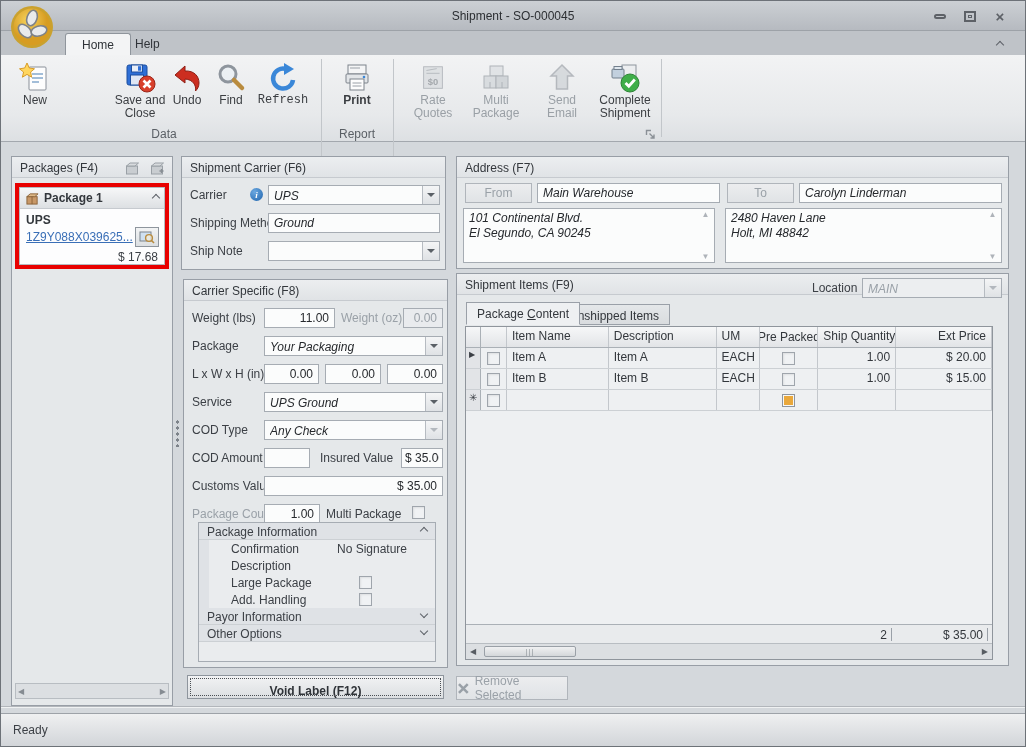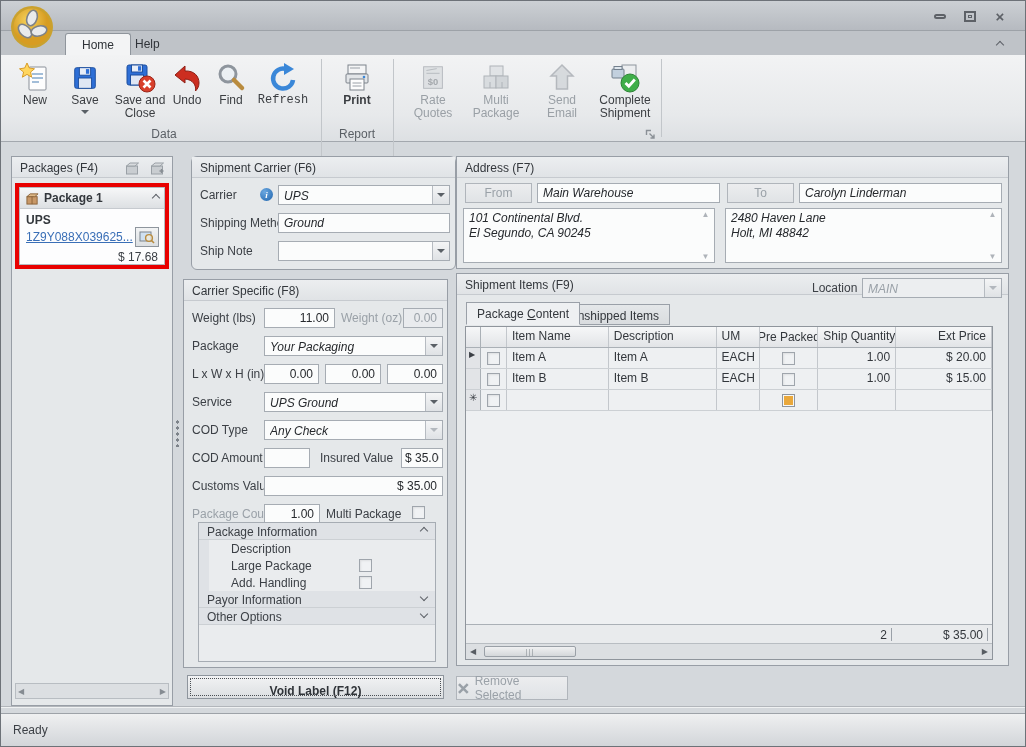--- a/index.html
+++ b/index.html
@@ -66,21 +66,21 @@
   #pkg-carrier{position:absolute;left:6px;top:25px;font-weight:bold;}
   #pkg-track{position:absolute;left:6px;top:42px;color:#3a6fb7;text-decoration:underline;white-space:nowrap;}
   #pkg-track-btn{position:absolute;right:5px;top:39px;width:24px;height:20px;}
   #pkg-amount{position:absolute;right:6px;top:62px;color:#3c4046;}
   #pkg-hscroll{position:absolute;left:3px;bottom:6px;right:3px;height:16px;background:#dcdfe2;border:1px solid #b8bdc2;display:flex;justify-content:space-between;align-items:center;padding:0 2px;color:#868c92;font-size:8px;}
 
   
   #splitter{position:absolute;left:174px;top:418px;width:5px;height:28px;background-image:radial-gradient(#7d838a 35%,transparent 40%);background-size:5px 6px;}
 
   
-  #carrier-grp{left:190px;top:155px;width:265px;height:114px;border-radius:6px;}
+  #carrier-grp{left:180px;top:155px;width:265px;height:114px;}
   #cs-grp{left:182px;top:278px;width:265px;height:389px;}
   .mid-lbl{left:8px;}
   #info-ic{position:absolute;left:68px;top:31px;width:13px;height:13px;border-radius:50%;background:radial-gradient(circle at 35% 30%,#6aa7e0,#1f64ad);color:#fff;font-size:9px;font-weight:bold;font-style:italic;display:flex;align-items:center;justify-content:center;font-family:"Liberation Serif",serif;}
 
   
   #pkginfo{position:absolute;left:14px;top:242px;width:238px;height:140px;background:#eaecee;border:1px solid #a6acb3;}
   .acc-hd{position:relative;height:17px;background:#dfe2e6;border-bottom:1px solid #ccd0d4;padding:2px 6px 0 8px;color:#3c4046;}
   .acc-hd .ach{position:absolute;right:8px;top:5px;}
   .acc-row{position:relative;height:17px;padding:2px 0 0 22px;color:#3c4046;border-left:10px solid #dfe2e6;}
   .acc-row .acc-val{position:absolute;left:128px;top:2px;}
@@ -124,20 +124,21 @@
   #content-groove{position:absolute;left:0;right:0;top:705px;height:2px;border-top:1px solid #b2b6bb;border-bottom:1px solid #eff1f2;}
   #statusbar{position:absolute;left:0;bottom:0;width:100%;height:33px;background:linear-gradient(#eff0f1,#d2d5d9);border-top:1px solid #9da2a8;padding:9px 0 0 12px;color:#3c4046;}
   svg{display:block;}
 </style>
 </head>
 <body>
 
 <div id="window">
 
   <div id="titlebar">
+    <div id="title">Shipment - SO-000045</div>
     <div class="winbtn" id="btn-min">
         <span class="bar"></span>
       </div>
     <div class="winbtn" id="btn-max">
         <span class="sq">
           <span class="sq2"></span>
         </span>
       </div>
     <div class="winbtn" id="btn-close">
         <span>×</span>
@@ -178,32 +179,20 @@
               <line x1="13" y1="12" x2="24" y2="12"></line>
               <line x1="13" y1="16" x2="24" y2="16"></line>
               <line x1="13" y1="20" x2="20" y2="20"></line>
             </g>
             <polygon points="8,1 10.3,6 15.5,6.8 11.6,10 12.6,15.2 8,12.4 3.4,15.2 4.6,10 0.5,6.8 5.7,6" fill="#ffd65e" stroke="#d89c28"></polygon>
           </svg>
         </span>
       <span>New</span>
     </div>
 
-    <div class="rbtn" style="left:62px;width:44px;">
-      <span class="ric">
-          <svg width="30" height="30" viewBox="0 0 32 32">
-            <rect x="5" y="5" width="22" height="22" rx="2" fill="#2e6fd6" stroke="#1d4f9e"></rect>
-            <rect x="10" y="5" width="12" height="8" fill="#e8eef8" stroke="#1d4f9e"></rect>
-            <rect x="17" y="6.5" width="3.5" height="5" fill="#2e6fd6"></rect>
-            <rect x="9" y="16" width="14" height="11" fill="#dfe7f4" stroke="#1d4f9e"></rect>
-          </svg>
-        </span>
-      <span>Save</span>
-      <span class="caret-dn" style="margin-top:3px"></span>
-    </div>
 
     <div class="rbtn" style="left:112px;width:54px;">
       <span class="ric">
           <svg width="32" height="32" viewBox="0 0 32 32">
             <rect x="3" y="3" width="20" height="20" rx="2" fill="#2e6fd6" stroke="#1d4f9e"></rect>
             <rect x="7.5" y="3" width="11" height="7" fill="#e8eef8" stroke="#1d4f9e"></rect>
             <rect x="14" y="4.2" width="3.2" height="4.5" fill="#2e6fd6"></rect>
             <rect x="6.5" y="13" width="13" height="10" fill="#dfe7f4" stroke="#1d4f9e"></rect>
             <circle cx="23" cy="22" r="8" fill="#d8402c" stroke="#9c2417"></circle>
             <path d="M19.5 18.5 L26.5 25.5 M26.5 18.5 L19.5 25.5" stroke="#fff" stroke-width="2.6"></path>
@@ -441,20 +430,24 @@
     <input class="inp num" style="left: 80px; top: 224px; width: 56px;" value="1.00">
     <span class="lbl" style="left:142px;top:227px;">Multi Package</span>
     <span class="chk" style="left:228px;top:226px;"></span>
 
     <div id="pkginfo">
       <div class="acc-hd">
         <span>Package Information</span>
         <span class="ach chev up"></span>
       </div>
       <div class="acc-row">
+        <span>Confirmation</span>
+        <span class="acc-val">No Signature</span>
+      </div>
+      <div class="acc-row">
         <span>Description</span>
         <span class="acc-val"></span>
       </div>
       <div class="acc-row">
         <span>Large Package</span>
         <span class="chk"></span>
       </div>
       <div class="acc-row">
         <span>Add. Handling</span>
         <span class="chk"></span>

